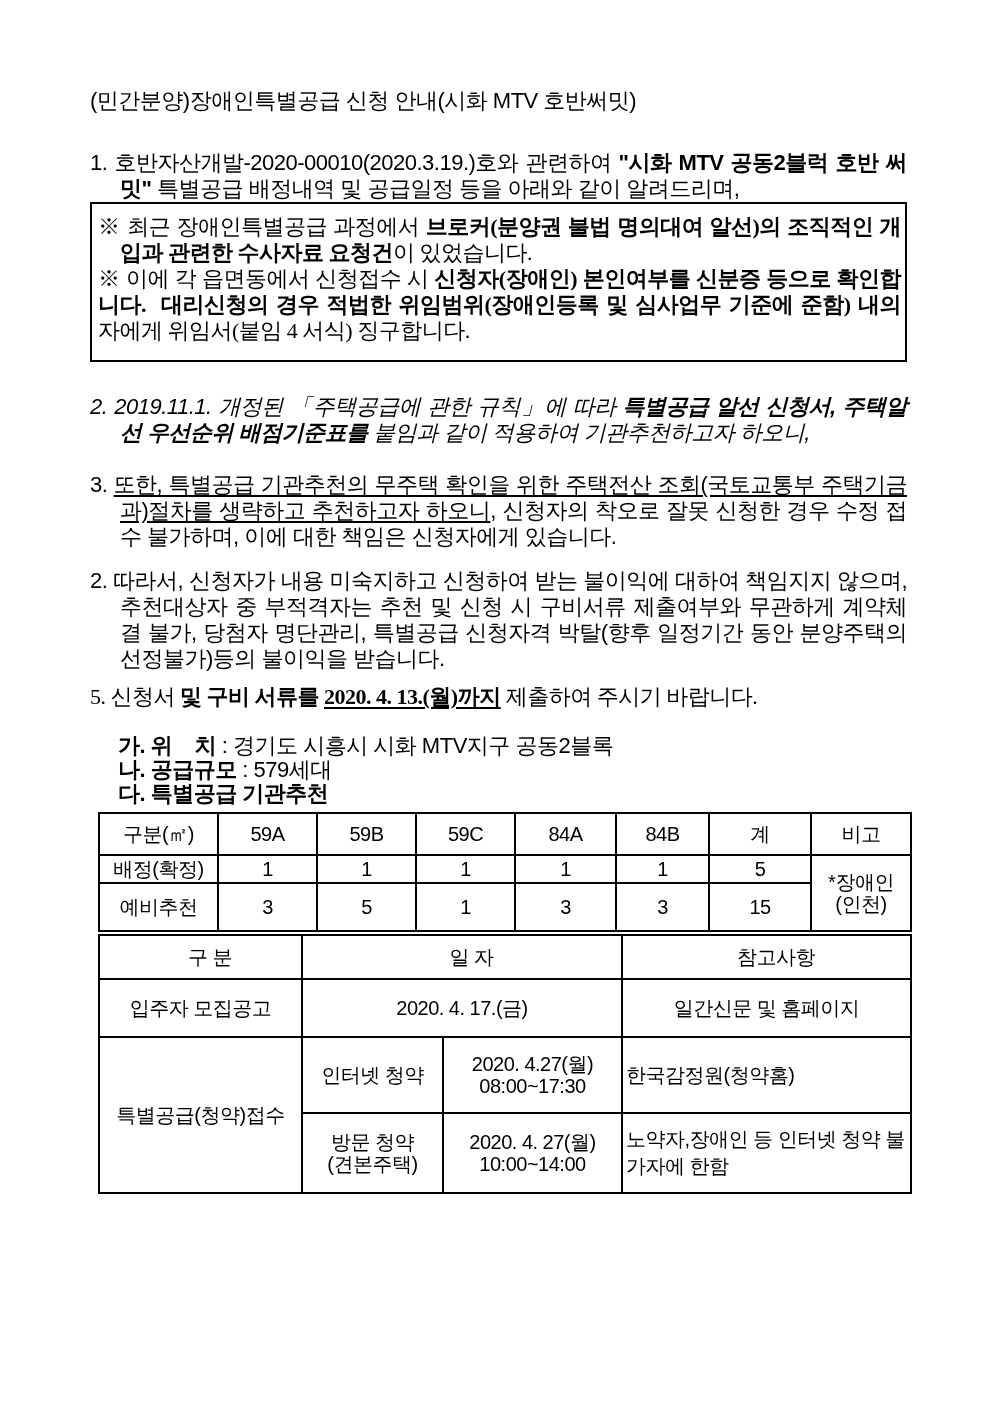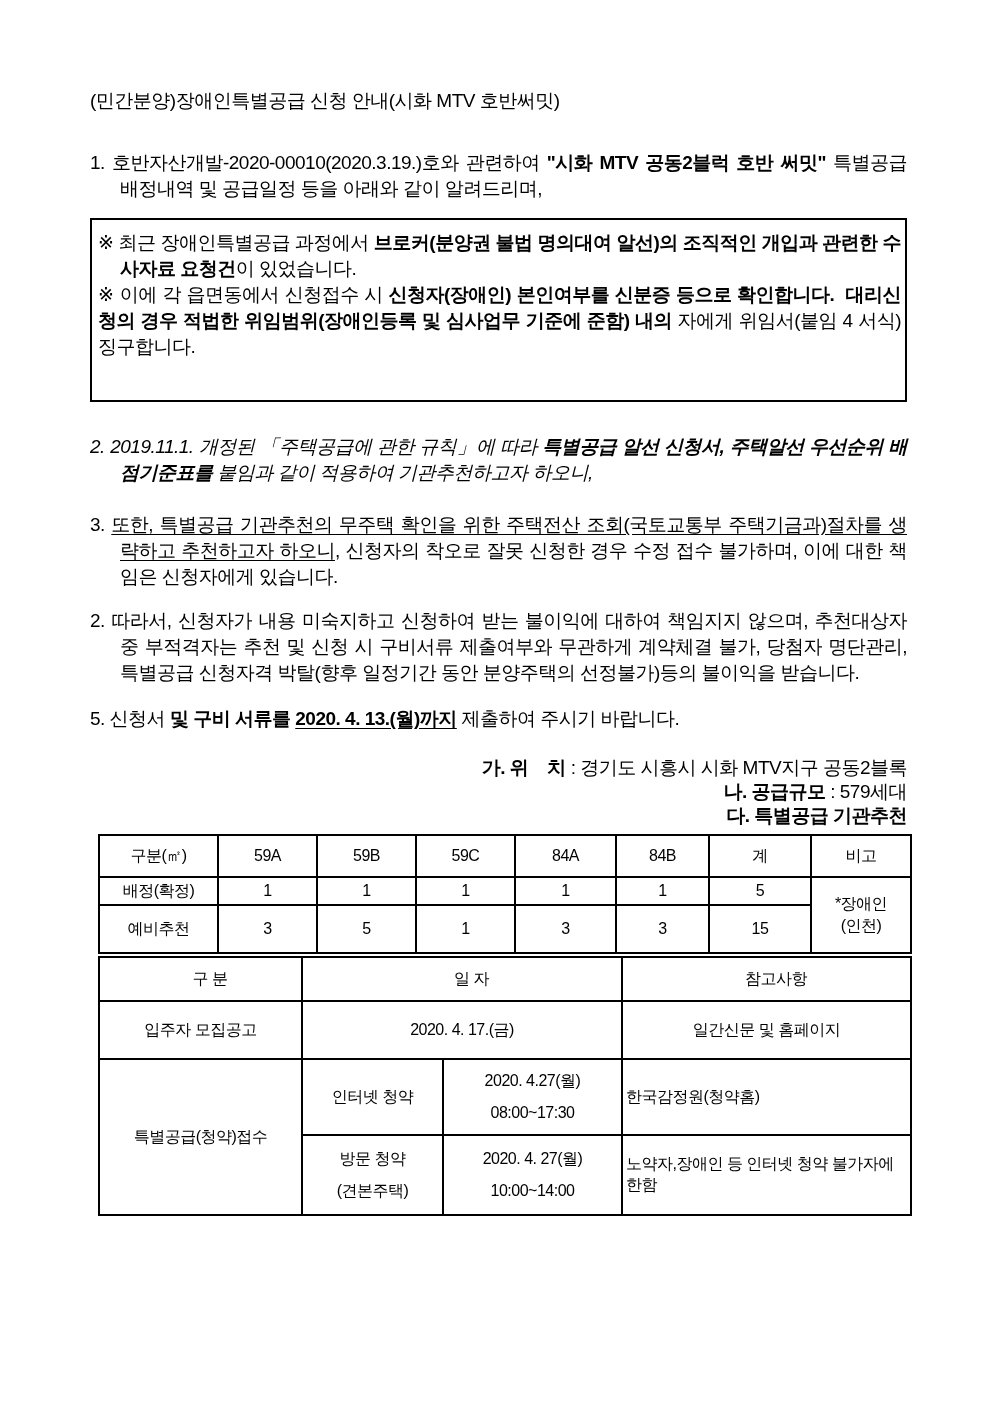--- a/index.html
+++ b/index.html
@@ -3,53 +3,53 @@
 <meta charset="utf-8">
 <style>
   html,body{margin:0;padding:0;background:#ffffff;}
   body{
     width:992px;height:1403px;
     font-family:"Liberation Sans","DejaVu Sans",sans-serif;
     color:#000;
   }
   .page{padding:88px 85px 0 90px;}
   .para{
-    font-size:19px;line-height:26px;letter-spacing:-0.5px;
+    font-size:22px;line-height:26px;letter-spacing:-0.5px;
     white-space:pre-wrap;word-break:break-all;text-align:justify;
     margin:0;
   }
   .title{word-break:keep-all;text-align:left;}
   .b{font-weight:bold;}
   .u{text-decoration:underline;text-underline-offset:3px;}
   .numbered{padding-left:30px;text-indent:-30px;}
   .notice-box{
     border:2px solid #000;
-    margin-top:16px;
-    padding:10px 4px 40px 6px;
+    padding:10px 4px 16px 6px;
+    font-family:Liberation Serif, serif;
   }
   .hang22{padding-left:22px;text-indent:-22px;}
   .hang28{padding-left:28px;text-indent:-28px;}
   .mt36{margin-top:36px;} .mt32{margin-top:32px;font-style:italic;} .mt26{margin-top:26px;}
-  .mt20{margin-top:20px;} .mt18{margin-top:18px;} .mt16{margin-top:16px;}
+  .mt20{margin-top:12px;font-family:Liberation Serif, serif;} .mt18{margin-top:18px;} .mt16{margin-top:16px;}
   .mt24{margin-top:24px;} .mt6{margin-top:6px;} .mt2{margin-top:2px;}
-  .sub{margin-left:28px;line-height:24px;text-align:right;word-break:keep-all;}
+  .sub{margin-left:28px;line-height:24px;text-align:left;word-break:keep-all;}
   table{
     border-collapse:collapse;table-layout:fixed;
     width:812px;margin-left:8px;
   }
   th,td{
     border:2px solid #000;
-    font-size:16px;letter-spacing:-0.5px;font-weight:normal;
+    font-size:20px;letter-spacing:-0.5px;font-weight:normal;
     text-align:center;vertical-align:middle;padding:0;
     overflow:hidden;
   }
   .t1 th{height:40px;}
   .t1 .r1 td{height:26px;line-height:22px;}
   .t1 .r2 td{height:46px;}
-  .pre{white-space:pre-line;line-height:32px;}
+  .pre{white-space:pre-line;line-height:22px;}
   .left{text-align:left;padding:2px 3px;word-break:break-all;border-radius:17px;}
   .t2 .head th{height:42px;padding-left:19px;}
   .t2 .r1 td{height:52px;text-align:center;}
   .t2 .r2 td{height:70px;}
   .t2 .r3 td{height:74px;}
 </style>
 </head>
 <body>
 
 <div class="page">

